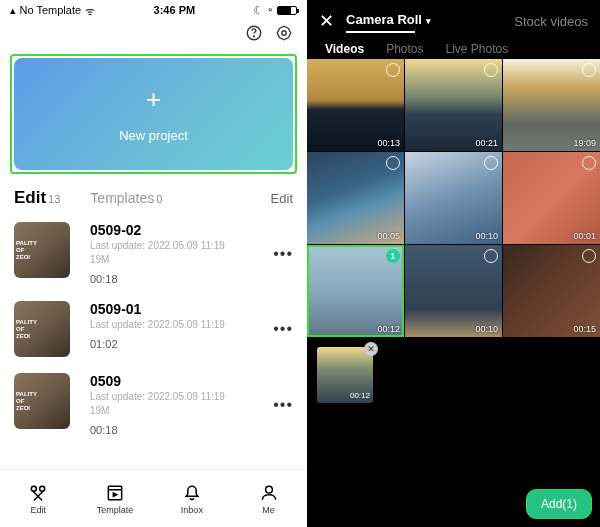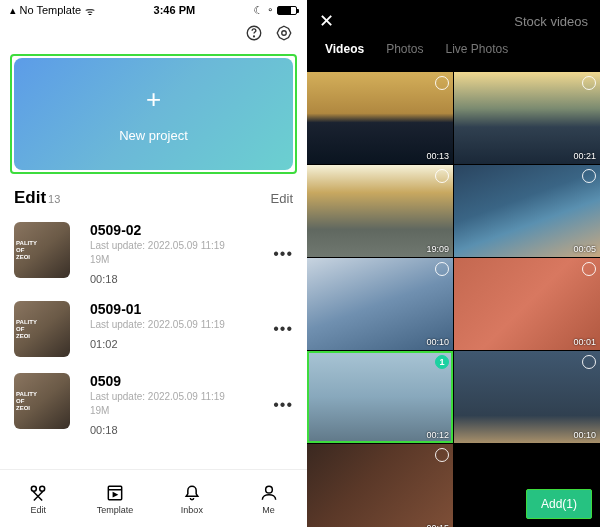--- a/index.html
+++ b/index.html
@@ -35,43 +35,43 @@
 .bottomnav{display:flex;height:58px;border-top:1px solid #eee}
 .nav-item{flex:1;display:flex;flex-direction:column;align-items:center;justify-content:center;gap:2px}
 .nav-item svg{width:20px;height:20px}
 .nav-label{font-size:9px;color:#333}
 .r-header{display:flex;align-items:center;padding:10px 12px;gap:12px}
 .close{color:#fff;font-size:18px}
 .r-title{color:#fff;font-size:13px;font-weight:600;position:relative;padding-bottom:4px}
 .r-title::after{content:"";position:absolute;bottom:-2px;left:0;right:16px;height:2px;background:#fff}
 .chev{font-size:9px;margin-left:4px}
 .stock{color:#888;font-size:13px;margin-left:auto}
-.r-tabs{display:flex;padding:0 18px 16px;gap:22px}
+.r-tabs{display:flex;padding:0 18px 3px;gap:22px}
 .r-tab{font-size:12px;color:#777}
 .r-tab.active{color:#fff;font-weight:600}
-.grid{display:grid;grid-template-columns:repeat(2,1fr);gap:1px;padding:0}
+.grid{display:grid;grid-template-columns:repeat(3,1fr);gap:1px;padding:0}
 .cell{position:relative;height:92px;background:#333}
 .cell .dur{position:absolute;right:4px;bottom:3px;font-size:9px;color:#fff;text-shadow:0 0 2px #000}
 .cell .ring{position:absolute;top:4px;right:4px;width:14px;height:14px;border:1.5px solid rgba(255,255,255,0.9);border-radius:50%}
 .cell.sel{outline:2px solid #3ddc3d;outline-offset:-2px}
 .cell.sel .ring{background:#1dd1a1;border-color:#1dd1a1;display:flex;align-items:center;justify-content:center;color:#fff;font-size:9px;font-weight:700}
 .c1{background:linear-gradient(180deg,#d4af5a 0%,#b08840 45%,#1a2230 55%,#0a1420 100%)}
 .c2{background:linear-gradient(180deg,#f0d890 0%,#7a8a70 40%,#304050 60%,#1a2838 100%)}
 .c3{background:linear-gradient(180deg,#f5f1d8 0%,#c8a860 30%,#606860 70%,#707870 100%)}
 .c4{background:linear-gradient(160deg,#2a4560 0%,#3a6585 40%,#5a90b0 60%,#c8a880 100%)}
 .c5{background:linear-gradient(160deg,#c8d4e0 0%,#7090b0 50%,#406080 100%)}
 .c6{background:linear-gradient(135deg,#c46850 0%,#d87860 50%,#b05840 100%)}
 .c7{background:linear-gradient(180deg,#a8c4d4 0%,#88a8bc 50%,#607888 100%)}
 .c8{background:linear-gradient(180deg,#405870 0%,#304050 70%,#a8906a 100%)}
 .c9{background:linear-gradient(135deg,#3a2820 0%,#5a3828 40%,#805038 100%)}
 .tray{display:flex;align-items:center;padding:8px 10px;height:76px}
 .tray-thumb{width:56px;height:56px;border-radius:3px;background:linear-gradient(180deg,#f0d890 0%,#7a8a70 40%,#304050 100%);position:relative}
 .tray-thumb .dur{position:absolute;right:3px;bottom:3px;font-size:8px;color:#fff}
 .tray-x{position:absolute;top:-5px;right:-5px;width:14px;height:14px;background:#ccc;border-radius:50%;display:flex;align-items:center;justify-content:center;font-size:9px;color:#333}
-.addbtn{position:absolute;right:8px;bottom:8px;background:#26c281;color:#fff;padding:7px 14px;font-size:12px;border-radius:2px;border:1px solid #3ddc3d}
+.addbtn{position:absolute;right:8px;bottom:8px;background:#26c281;color:#fff;padding:7px 14px;font-size:12px;border-radius:10px;border:1px solid #3ddc3d}
 </style>
 </head>
 <body>
 
 <div class="left">
   <div class="statusbar">
     <div class="sb-left">
         <span>▴</span>
         <span>No Template</span>
         <span>ᯤ</span>
@@ -95,20 +95,21 @@
         </svg></span>
   </div>
   <div class="newproj-wrap">
     <div class="newproj">
       <div class="plus">+</div>
       <div class="newproj-label">New project</div>
     </div>
   </div>
   <div class="tabs-row">
     <span><span class="tab-edit">Edit</span><span class="tab-count">13</span></span>
+    <span><span class="tab-templates">Templates</span><span class="tab-count">0</span></span>
     <span class="tab-editbtn">Edit</span>
   </div>
   <div class="projects">
     <div class="proj">
       <div class="thumb"></div>
       <div class="proj-info">
         <div class="proj-title">0509-02</div>
         <div class="proj-meta">Last update: 2022.05.09 11:19</div>
         <div class="proj-meta">19M</div>
         <div class="proj-dur">00:18</div>
@@ -163,20 +164,21 @@
           <path d="M4 20c0-4 4-6 8-6s8 2 8 6"></path>
         </svg>
         <span class="nav-label">Me</span>
       </div>
   </div>
 </div>
 
 <div class="right">
   <div class="r-header">
     <span class="close">✕</span>
+    <span class="r-title"><span>Camera Roll</span><span class="chev">▾</span></span>
     <span class="stock">Stock videos</span>
   </div>
   <div class="r-tabs">
     <span class="r-tab active">Videos</span>
     <span class="r-tab">Photos</span>
     <span class="r-tab">Live Photos</span>
   </div>
   <div class="grid">
     <div class="cell c1">
         <span class="ring"></span>

